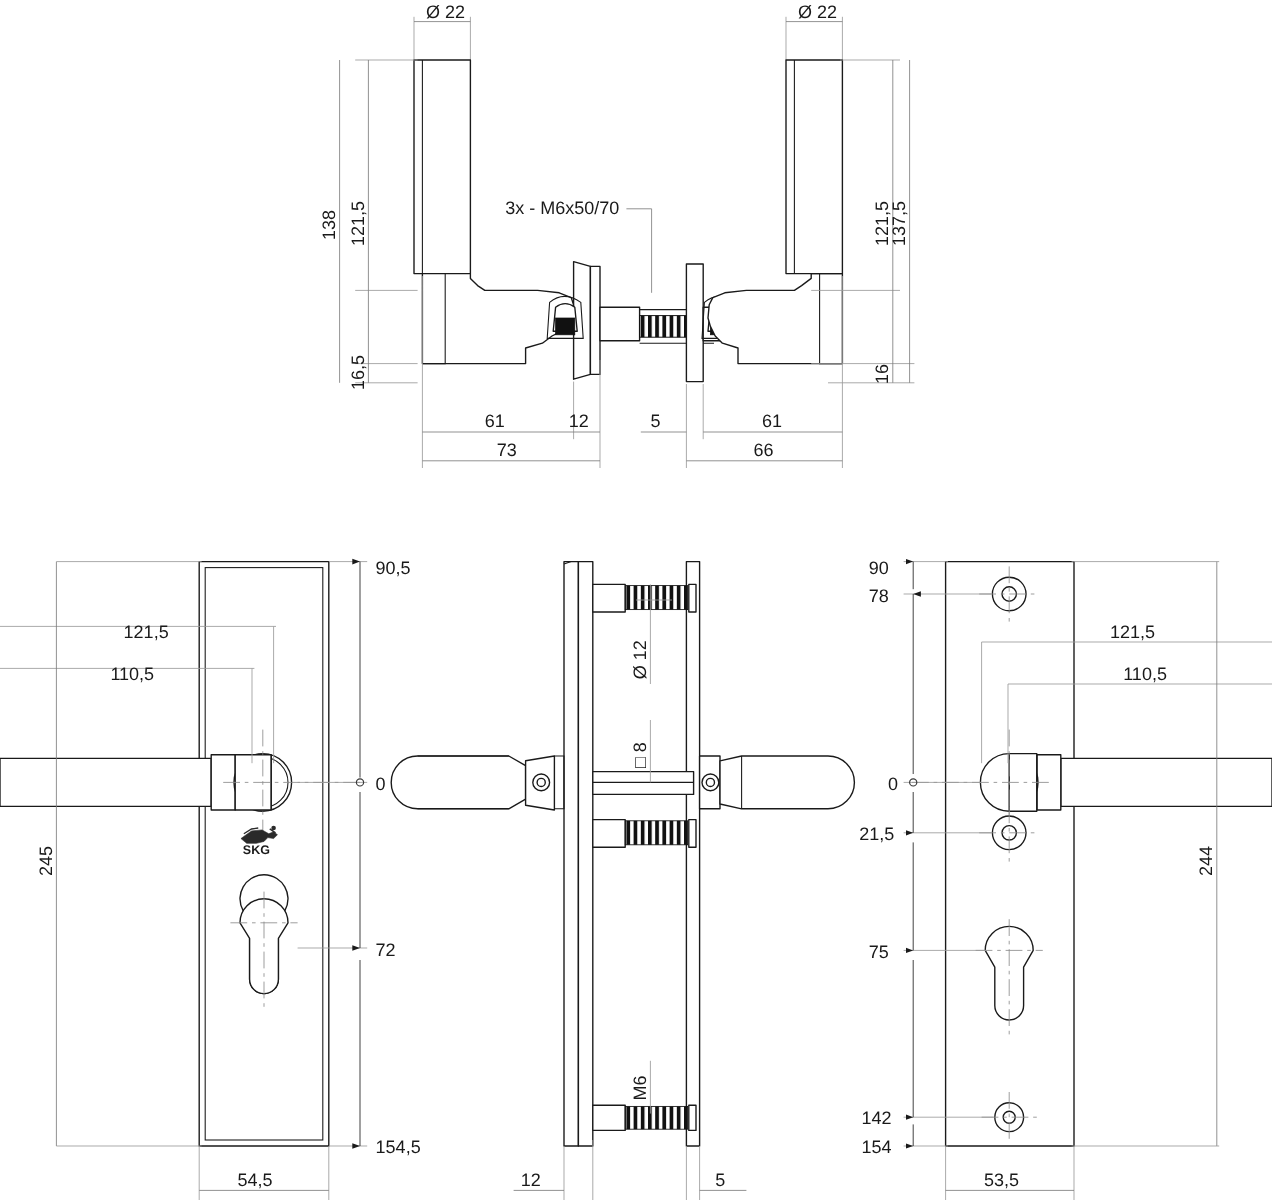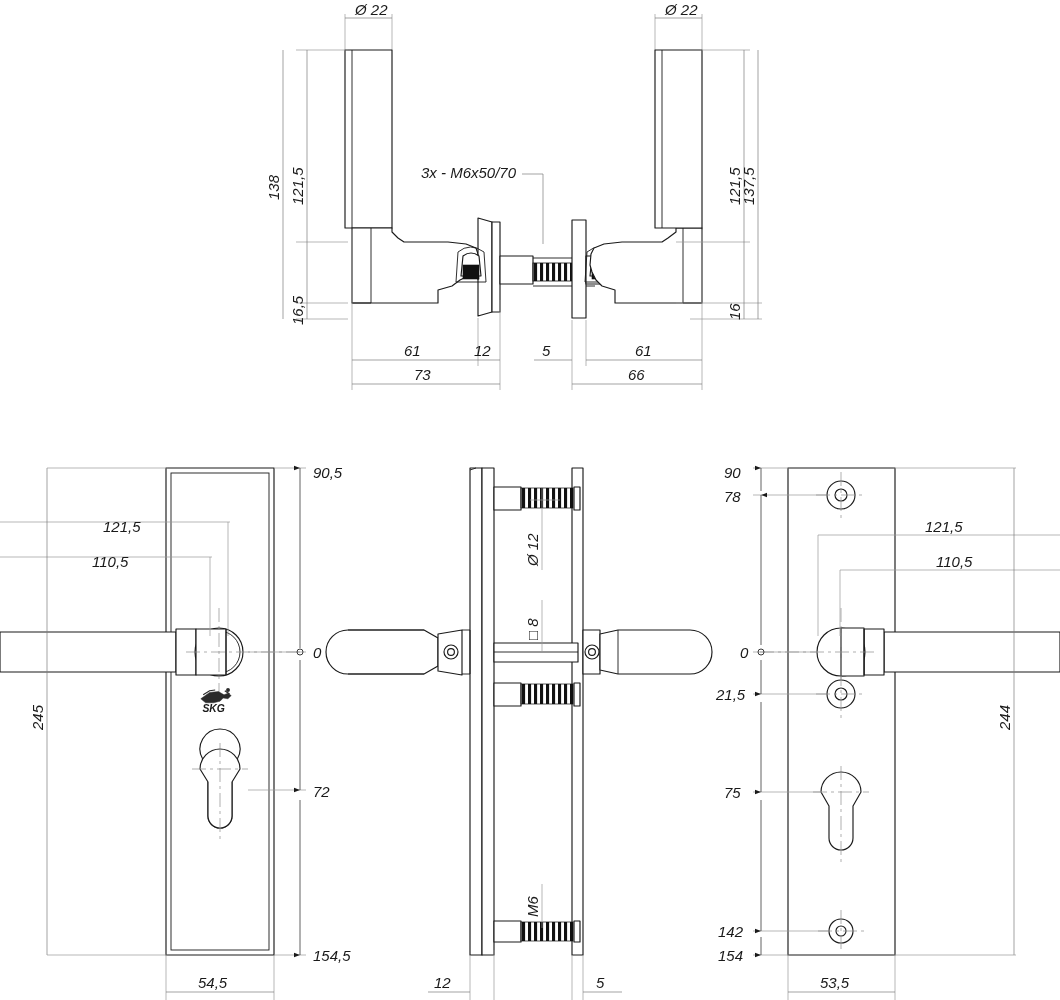--- a/index.html
+++ b/index.html
@@ -4,21 +4,21 @@
 <title>Door Handle Technical Drawing</title>
 <style>
   html,body{margin:0;padding:0;background:#ffffff;}
   body{
     width:1060px;height:1000px;
     font-family:"Liberation Sans","DejaVu Sans",sans-serif;
     color:#1a1a1a;
     overflow:hidden;
     position:relative;
   }
-  #sheet{position:absolute;left:0;top:0;width:1060px;height:1000px;font-style:italic;}
+  #sheet{position:absolute;left:0;top:0;width:1060px;height:1000px;}
   svg{display:block;}
   text{font-family:"Liberation Sans","DejaVu Sans",sans-serif;fill:#1a1a1a;}
   .dimtxt{font-size:15px;}
   .objthin{fill:none;stroke:#1a1a1a;stroke-width:0.9;}
   .objfillw{fill:#ffffff;stroke:#1a1a1a;stroke-width:1.15;stroke-linejoin:round;}
   .dark{fill:#111111;stroke:#111111;stroke-width:0.6;}
   .ext{fill:none;stroke:#9a9a9a;stroke-width:0.7;}
   .dimline{fill:none;stroke:#7d7d7d;stroke-width:0.7;}
   .dimlineDk{fill:none;stroke:#3a3a3a;stroke-width:0.8;}
   .center{fill:none;stroke:#8c8c8c;stroke-width:0.7;stroke-dasharray:14 4 3 4;}

